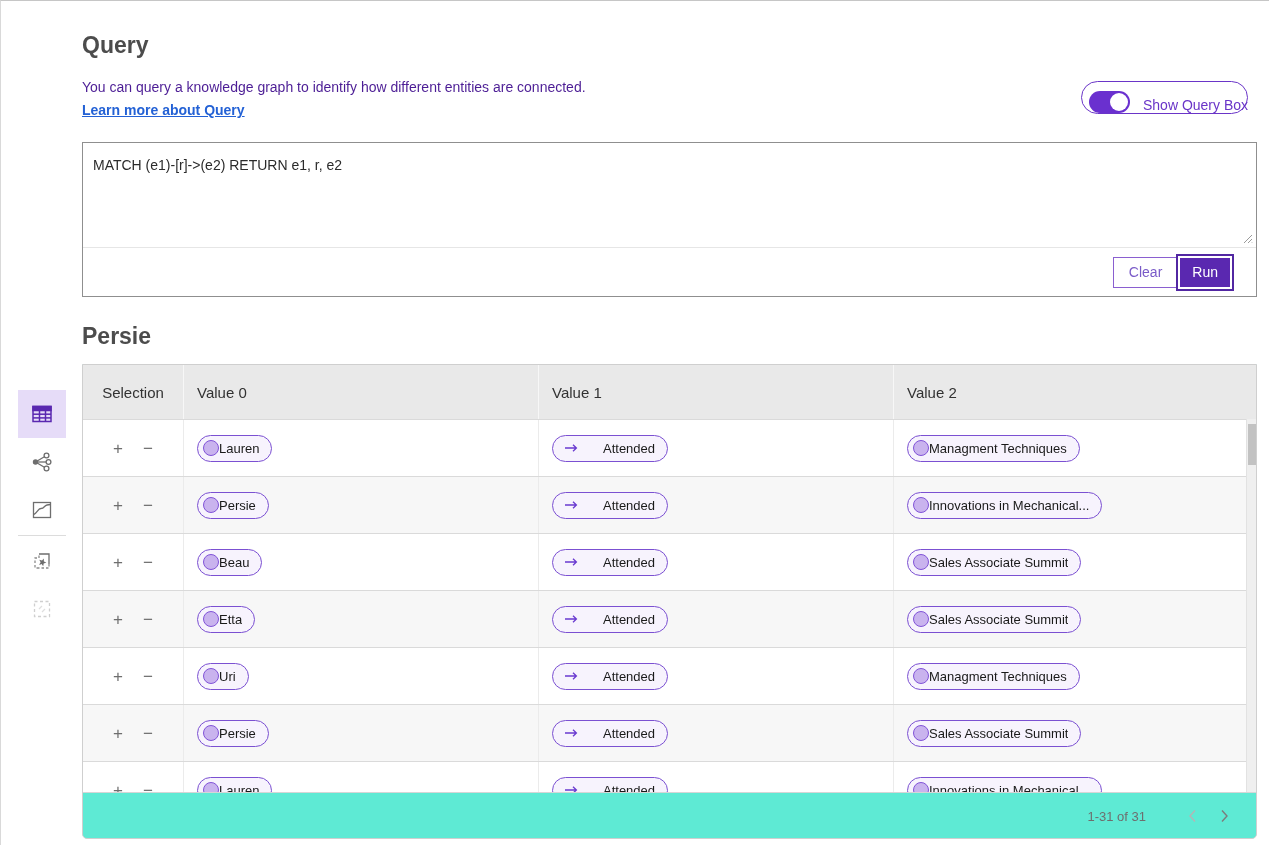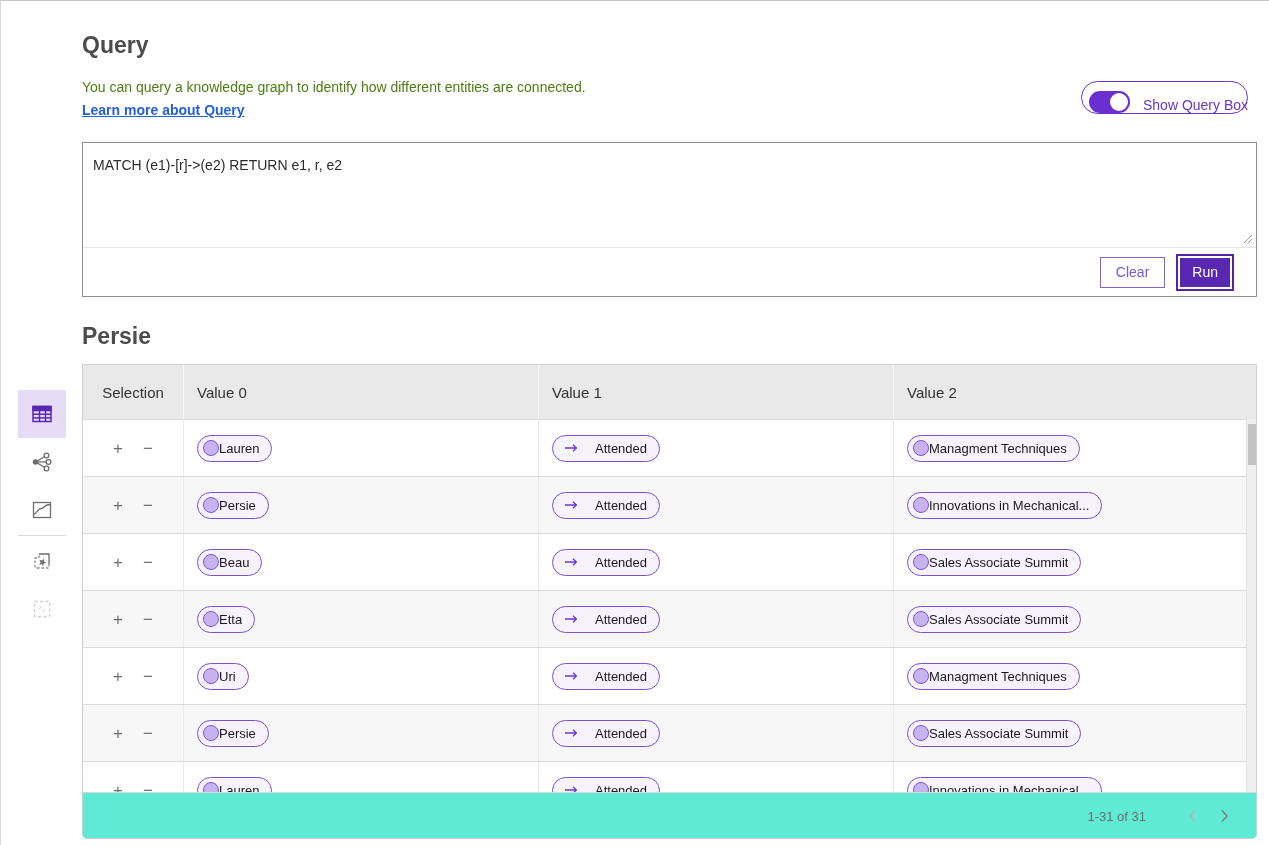--- a/index.html
+++ b/index.html
@@ -8,21 +8,21 @@
     position: relative;
     background:#fff;
     font-family:"Liberation Sans", sans-serif;
     border-top:1px solid #c6c6c6;
     border-left:1px solid #d9d9d9;
     color:#323232;
     overflow:hidden;
   }
   
   .page-title { position:absolute; left:81px; top:31px; font-size:23px; font-weight:700; color:#4c4c4c; }
-  .page-desc  { position:absolute; left:81px; top:78px; font-size:14px; color:#4d7c0f; }
+  .page-desc  { position:absolute; left:81px; top:78px; font-size:14px; color:#4c1d95; }
   .learn-link { position:absolute; left:81px; top:101px; font-size:14px; font-weight:700; color:#2361d5; text-decoration:underline; cursor:pointer; }
   .toggle-pill {
     position:absolute; top:80px; left:1080px; width:167px; height:33px;
     border:1px solid #6a35c8; border-radius:17px;
     display:flex; align-items:flex-end; gap:13px; padding:0 14px 0 7px;
     background:#fff; cursor:pointer;
   }
   .switch { width:41px; height:22px; border-radius:11px; background:#6a30cf; position:relative; flex:0 0 auto; }
   .switch .knob { position:absolute; right:2px; top:2px; width:18px; height:18px; border-radius:50%; background:#fff; }
   .toggle-label { font-size:14px; color:#6a35c8; white-space:nowrap; }
@@ -34,21 +34,21 @@
   }
   .query-textarea-wrap { position:relative; height:105px; border-bottom:1px solid #e6e6e6; }
   .query-textarea {
     width:100%; height:100%; border:none; resize:none; outline:none;
     font-family:"Liberation Sans", sans-serif; font-size:14px; color:#2b2b2b;
     padding:14px 16px 0 10px; background:transparent;
   }
   .resize-handle { position:absolute; right:3px; bottom:3px; }
   .query-footer {
     height:48px; display:flex; align-items:center; justify-content:flex-end;
-    gap:13px; padding-right:24px;
+    padding-right:24px;
   }
   .btn { font-family:"Liberation Sans", sans-serif; font-size:14px; cursor:pointer; }
   .btn-clear {
     height:31px; padding:0 15px; background:#fff;
     border:1px solid #8a5fd0; color:#7a5bc8;
   }
   .btn-run {
     height:33px; padding:0 12px; background:#5a28b0; color:#fff;
     border:2px solid #fff; outline:2px solid #5227a2;
   }
@@ -85,21 +85,21 @@
   .cell.sel { justify-content:center; gap:16px; padding-left:0; }
   .pm {
     background:none; border:none; color:#6e6e6e; font-size:17px; line-height:1;
     cursor:pointer; font-family:"Liberation Sans", sans-serif; padding:2px;
   }
   .pill {
     display:inline-flex; align-items:center; height:27px; border-radius:14px;
     border:1px solid #7b50d2; background:#f7f3fd; cursor:pointer;
     padding:0 12px 0 5px; max-width:330px;
   }
-  .pill.rel { padding-left:11px; gap:16px; }
+  .pill.rel { padding-left:11px; gap:24px; }
   .dot { width:16px; height:16px; border-radius:50%; background:#c9b3ee; border:1px solid #8153d8; flex:0 0 auto; }
   .plabel { font-size:13px; color:#1a1a1a; white-space:nowrap; overflow:hidden; text-overflow:ellipsis; }
 
   
   .vscroll { position:absolute; right:0; top:54px; width:10px; height:373px; background:#efefef; border-left:1px solid #e2e2e2; }
   .vthumb { position:absolute; left:1px; top:5px; width:8px; height:41px; background:#c2c2c2; }
 
   
   .pager {
     height:47px; display:flex; align-items:center; justify-content:flex-end;

